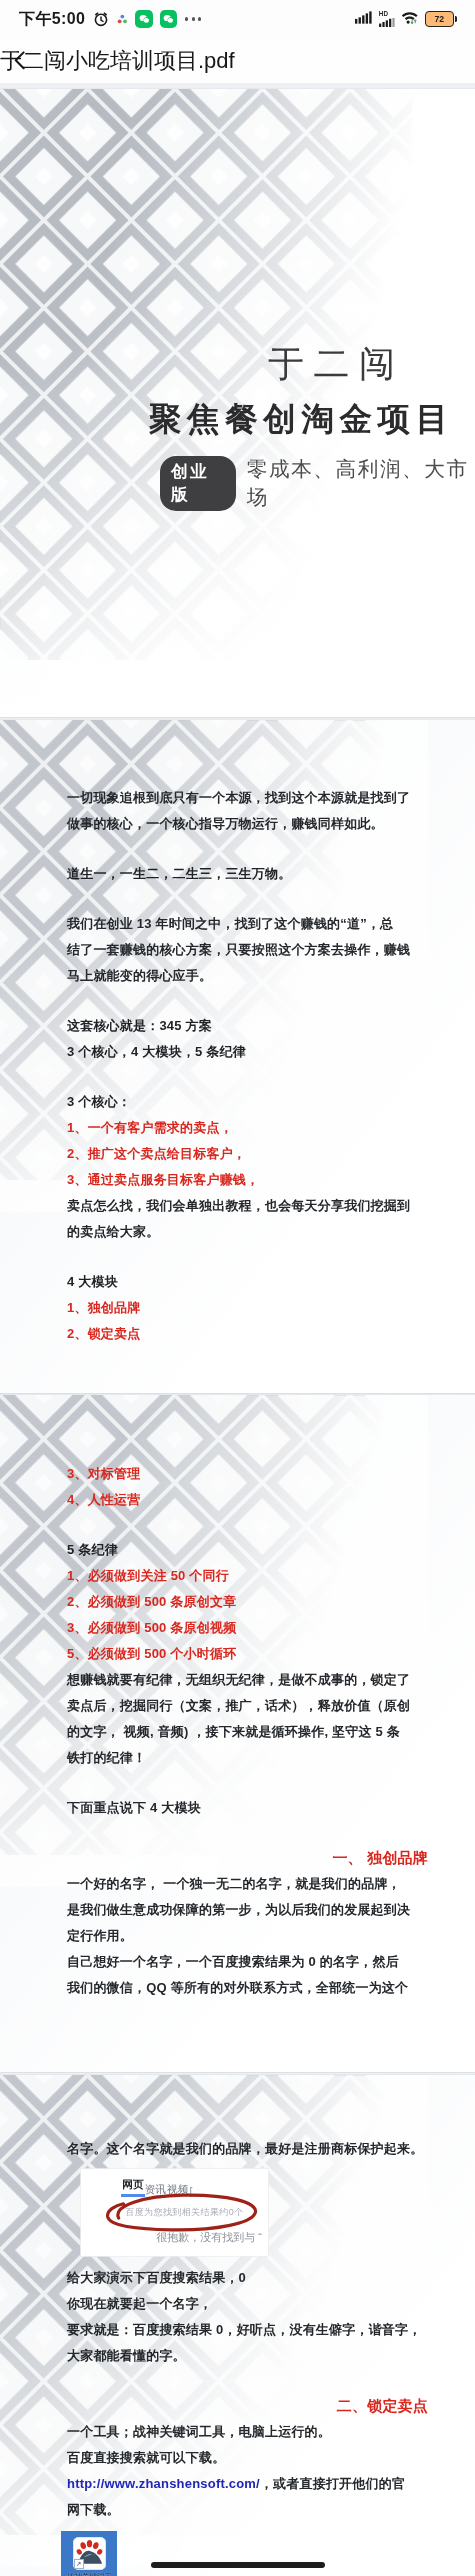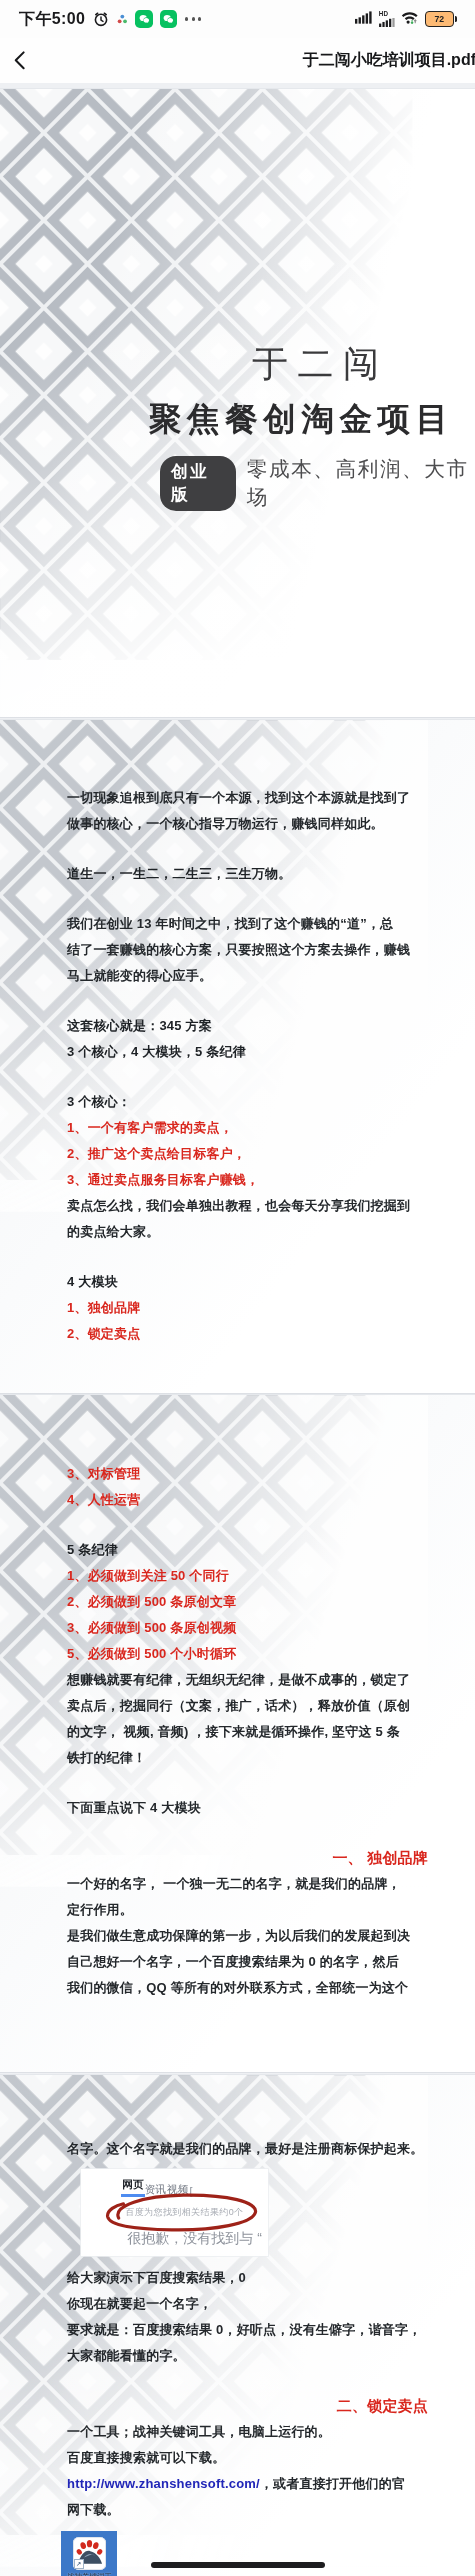--- a/index.html
+++ b/index.html
@@ -24,37 +24,37 @@
   .bat-body{width:27px;height:14.3px;border:1.6px solid #222;border-radius:4px;display:flex;align-items:center;justify-content:center;font-size:8.7px;font-weight:600;color:#222;background:#fdba74;}
   .bat-nub{width:2.4px;height:6.3px;background:#222;border-radius:0 1.6px 1.6px 0;margin-left:0.8px;}
   .dots3{display:flex;gap:3.2px;margin-left:8px;}
   .dots3 i{width:3.2px;height:3.2px;border-radius:50%;background:#555;}
   
   .navbar{
     height:45px;background:#fefefe;display:flex;align-items:center;position:relative;
   }
   .back-btn{width:40px;height:45px;display:flex;align-items:center;justify-content:center;cursor:pointer;}
   .nav-title{
-    position:absolute;left:0;right:0;text-align:right;
-    font-size:16px;font-weight:700;color:#17181a;pointer-events:none;
+    position:absolute;left:0;right:0;text-align:left;
+    font-size:22px;font-weight:400;color:#17181a;pointer-events:none;
   }
   
   .viewport{position:relative;}
   .page{
     position:relative;background:linear-gradient(128deg,#f2f3f5 0%,#fafbfc 46%,#ffffff 72%);
     overflow:hidden;box-shadow:0 0.8px 0 #d9dde2, 0 -0.8px 0 #e3e6ea;
   }
   .deco{position:absolute;left:0;top:0;pointer-events:none;}
   .pg1{height:628px;margin-top:6.3px;}
   .pg2{height:673px;margin-top:2.4px;}
   .pg3{height:677px;margin-top:2.4px;}
   .pg4{height:507px;margin-top:3.2px;}
   
   .cover-author{
-    position:absolute;top:251px;left:252px;
+    position:absolute;top:251px;left:268px;
     font-family:"Liberation Serif","DejaVu Serif",serif;
     font-size:36px;color:#3a3a3c;letter-spacing:9.5px;font-weight:500;
   }
   .cover-title{
     position:absolute;top:309px;left:149px;
     font-family:"Liberation Serif","DejaVu Serif",serif;
     font-size:32.5px;color:#2b2b2d;letter-spacing:5.6px;font-weight:600;
   }
   .cover-row{position:absolute;top:366px;left:160px;display:flex;align-items:center;}
   .cover-badge{
@@ -84,21 +84,21 @@
   
   .baidu-box{
     position:relative;margin:6.3px 0 9.5px 14.3px;width:187px;height:87px;
     background:#ffffff;box-shadow:0 0 0 0.8px #eceef1;
   }
   .bd-tabs{display:flex;align-items:flex-end;gap:1px;padding:9.5px 0 0 41px;font-size:10.7px;color:#707681;}
   .bd-tab1{color:#1f2329;font-weight:700;position:relative;padding-bottom:4.8px;}
   .bd-tab1:after{content:"";position:absolute;left:-1.6px;right:-1.6px;bottom:0;height:2.4px;background:#4e8cf0;}
   .bd-tabcut{color:#8a8f98;}
   .bd-result{margin:9.5px 0 0 44px;font-size:9px;color:#a7abb3;letter-spacing:0.4px;}
-  .bd-sorry{margin:11px 0 0 46px;font-size:14px;color:#8d929b;}
+  .bd-sorry{margin:11px 0 0 75px;font-size:11px;color:#8d929b;}
   .bd-circle{position:absolute;left:14.3px;top:19px;pointer-events:none;}
   
   .toolico{
     position:relative;width:56px;height:57px;background:#3c78c8;margin-left:-5.6px;margin-top:8px;
     display:flex;flex-direction:column;align-items:center;
   }
   .toolico-inner{
     width:33px;height:33px;background:#fff;border-radius:5.6px;margin-top:5.6px;position:relative;
     box-shadow:inset 0 0 0 0.8px #d6dde6;
   }
@@ -285,22 +285,22 @@
       <div class="ln r">5、必须做到 500 个小时循环</div>
       <div class="ln">想赚钱就要有纪律，无组织无纪律，是做不成事的，锁定了</div>
       <div class="ln">卖点后，挖掘同行（文案，推广，话术），释放价值（原创</div>
       <div class="ln">的文字， 视频, 音频) ，接下来就是循环操作, 坚守这 5 条</div>
       <div class="ln">铁打的纪律！</div>
       <div class="gap"></div>
       <div class="ln">下面重点说下 4 大模块</div>
       <div class="gap"></div>
       <div class="ln r lg">一、 独创品牌</div>
       <div class="ln">一个好的名字， 一个独一无二的名字，就是我们的品牌，</div>
+      <div class="ln">是我们做生意成功保障的第一步，为以后我们的发展起到决</div>
       <div class="ln">定行作用。</div>
-      <div class="ln">是我们做生意成功保障的第一步，为以后我们的发展起到决</div>
       <div class="ln">自己想好一个名字，一个百度搜索结果为 0 的名字，然后</div>
       <div class="ln">我们的微信，QQ 等所有的对外联系方式，全部统一为这个</div>
     </div>
   </div>
 
   <div class="page pg4">
     <svg class="deco" width="428" height="492" opacity="0.8" viewBox="0 0 540 620">
       <rect x="-40" y="-40" width="540" height="620" fill="url(#lat)"></rect>
       <rect x="-40" y="-40" width="540" height="620" fill="url(#dots)" opacity="0.9"></rect>
       <rect x="0" y="0" width="540" height="620" fill="url(#fadeR)"></rect>

